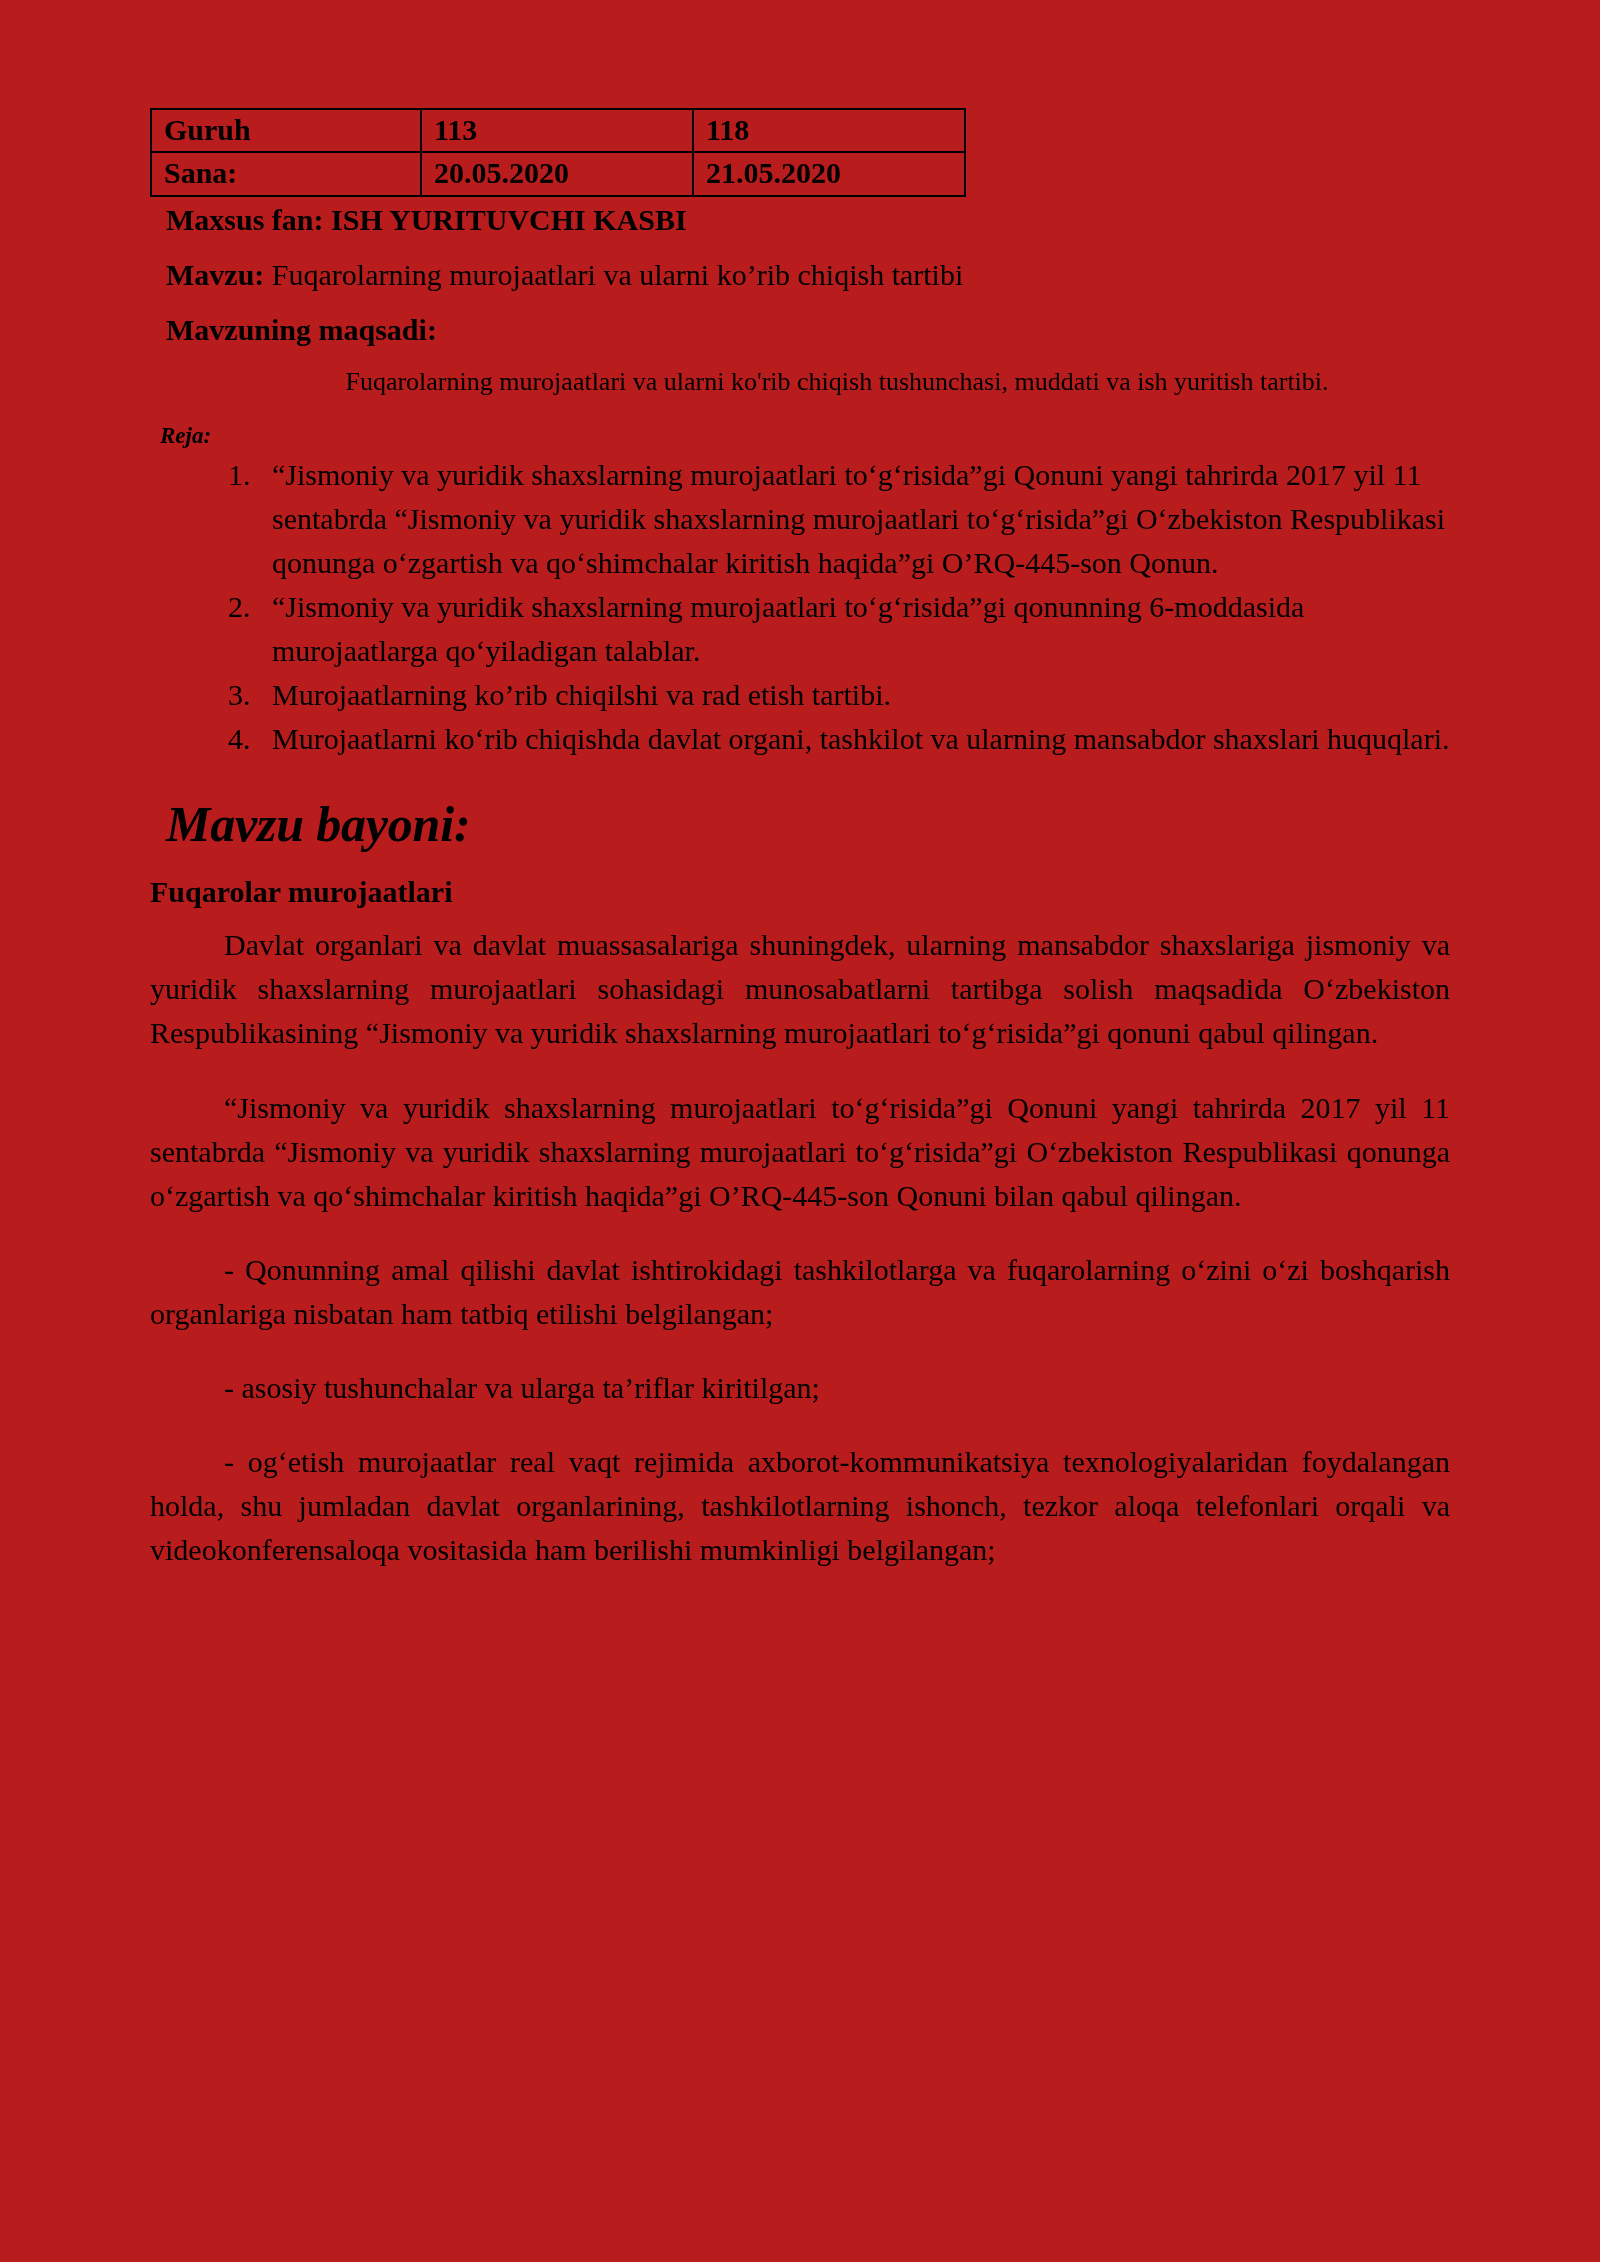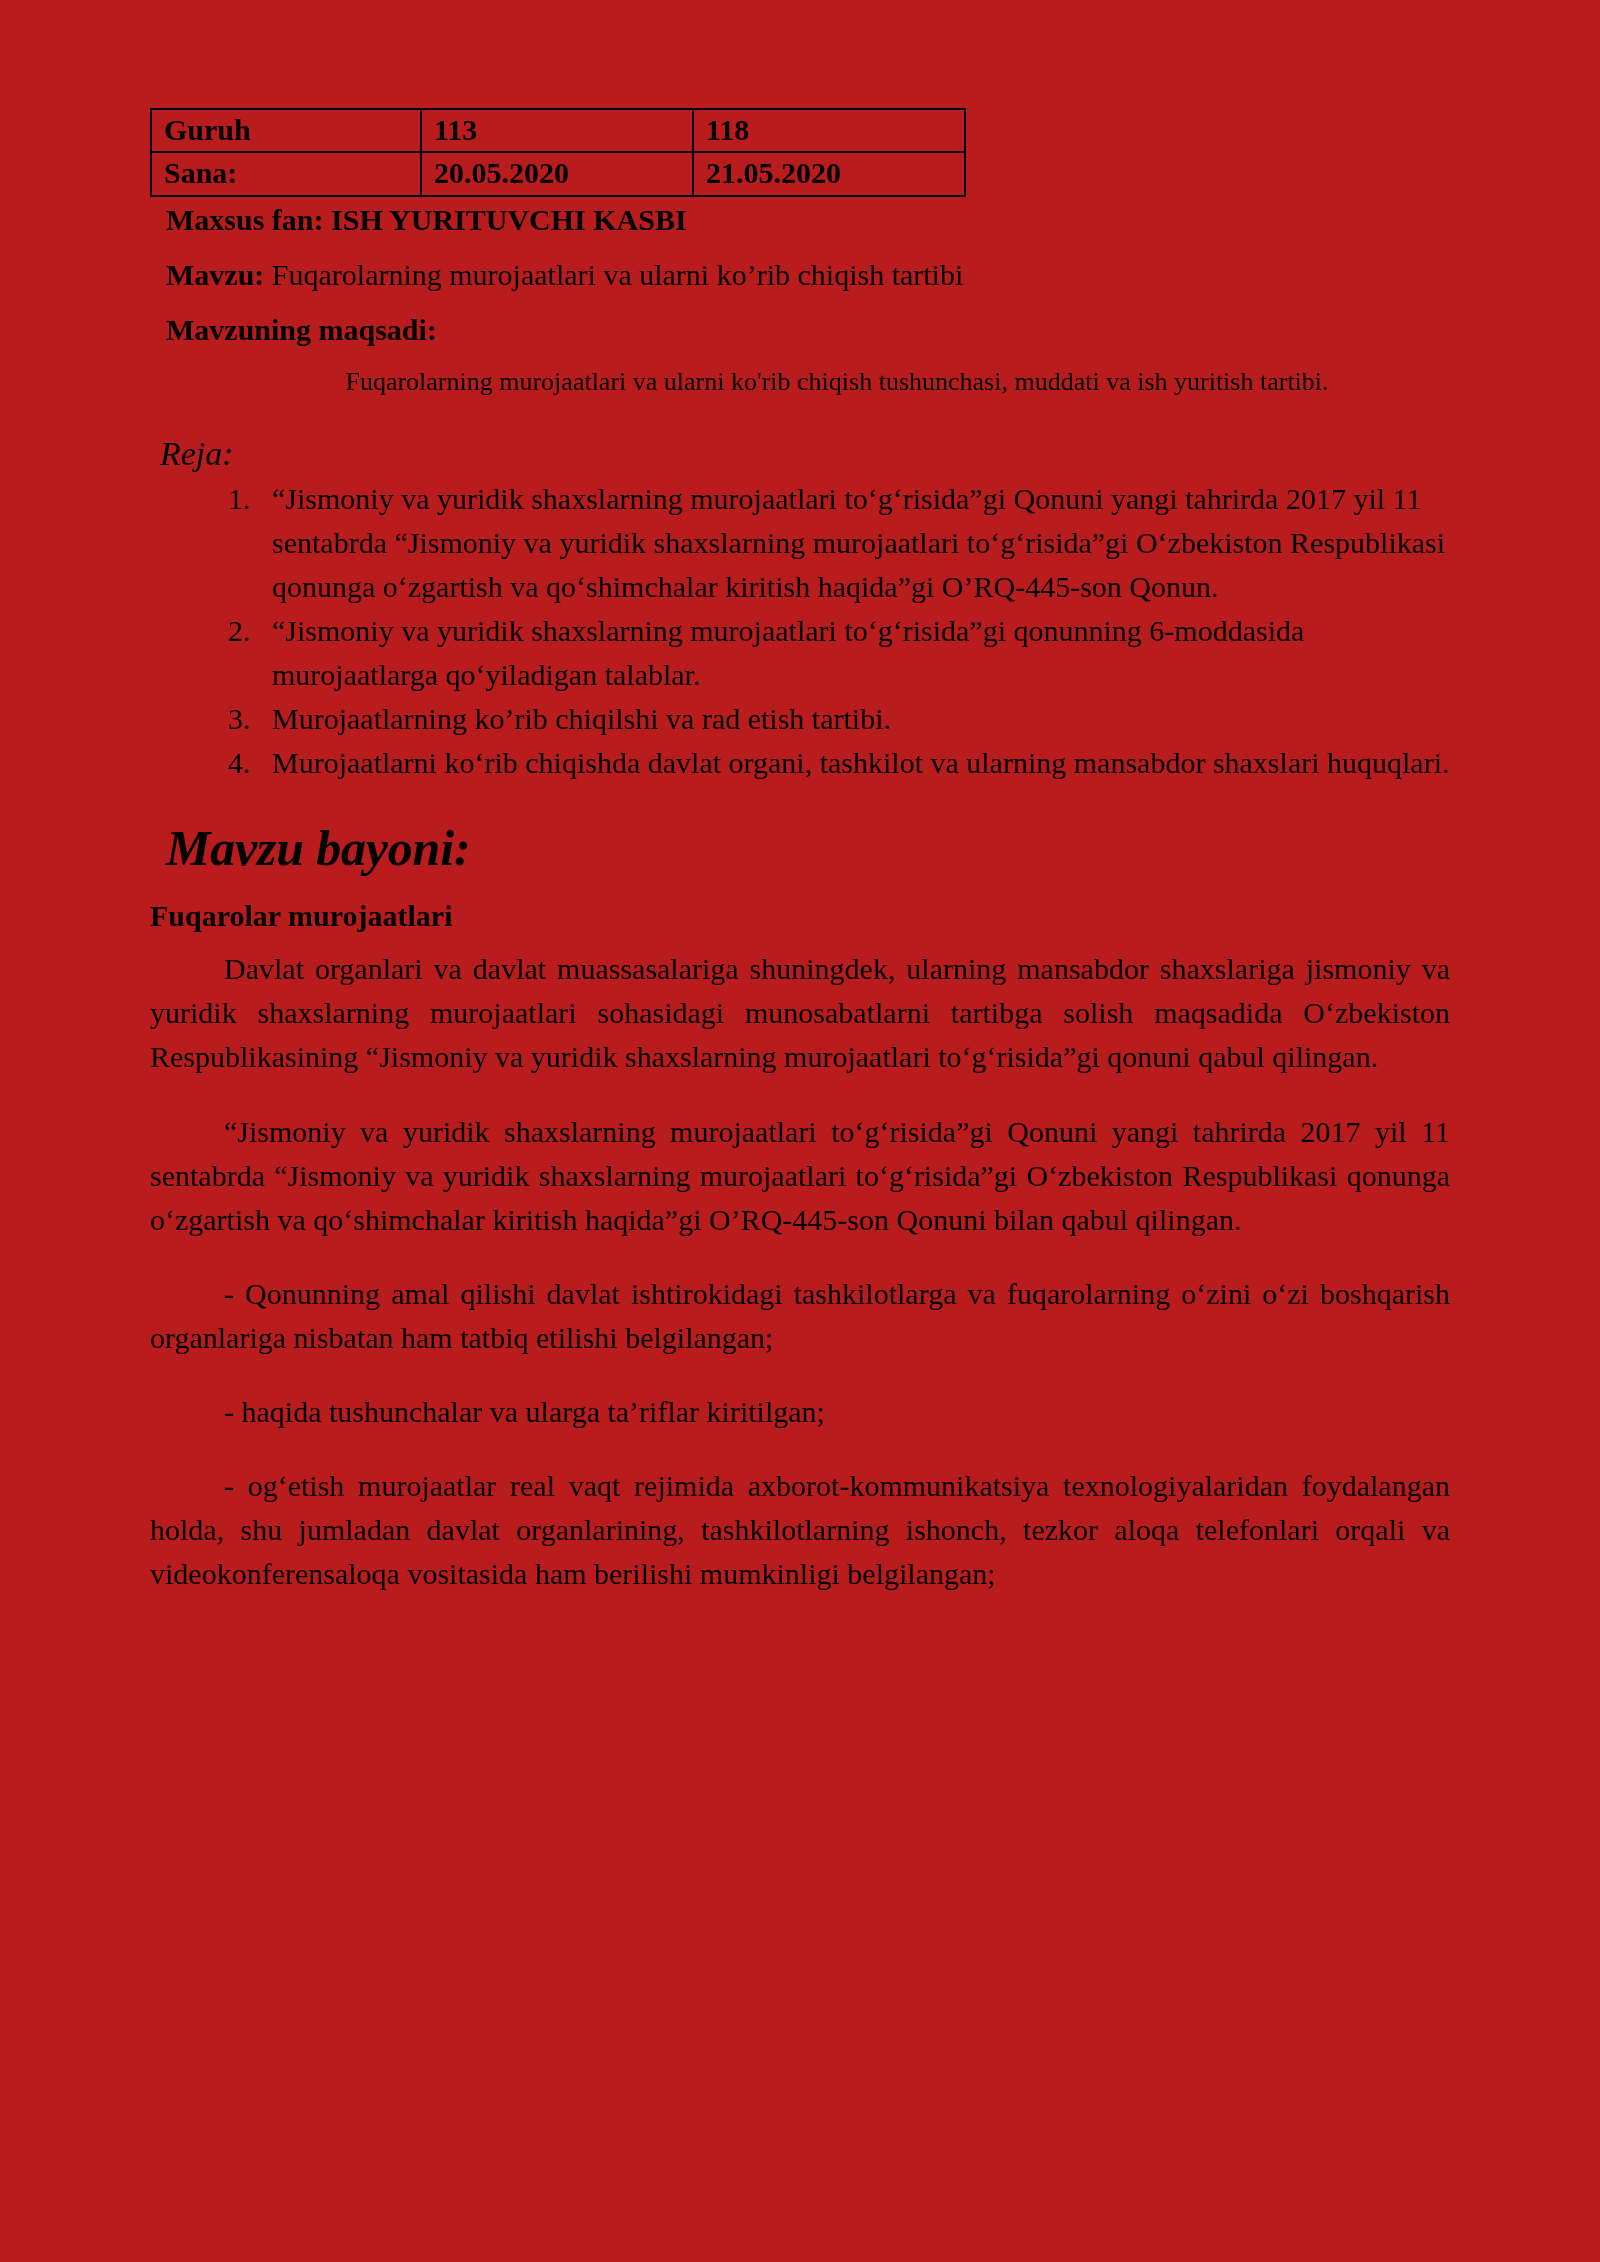--- a/index.html
+++ b/index.html
@@ -58,24 +58,24 @@
 
   .maqsad-para {
     font-size: 26px;
     line-height: 1.30;
     margin: 12px;
     text-align: center;
   }
   .maqsad-para .ind { padding-left: 74px; }
 
   .reja-head {
-    font-size: 34px;
-    font-weight: normal;
+    font-size: 23px;
+    font-weight: bold;
     font-style: italic;
-    margin: 36px 0 0 10px;
+    margin: 24px 0 0 10px;
   }
 
   ol.reja {
     margin: 4px 0 0 0;
     padding-left: 108px;
     font-size: 30px;
     line-height: 1.47;
   }
   ol.reja > li {
     margin: 0 0 0 0;
@@ -157,17 +157,17 @@
       <li>Murojaatlarni ko‘rib chiqishda davlat organi, tashkilot va ularning mansabdor shaxslari  huquqlari.</li>
     </ol>
 
     <div class="mavzu-bayoni">Mavzu bayoni:</div>
 
     <div class="subhead">Fuqarolar murojaatlari</div>
 
     <p class="body">Davlat organlari va davlat muassasalariga shuningdek, ularning mansabdor shaxslariga jismoniy va yuridik shaxslarning murojaatlari sohasidagi munosabatlarni tartibga solish maqsadida O‘zbekiston Respublikasining “Jismoniy va yuridik shaxslarning murojaatlari to‘g‘risida”gi qonuni qabul qilingan.</p>
     <p class="body gap">“Jismoniy va yuridik shaxslarning murojaatlari to‘g‘risida”gi Qonuni yangi tahrirda 2017 yil 11 sentabrda “Jismoniy va yuridik shaxslarning murojaatlari to‘g‘risida”gi O‘zbekiston Respublikasi qonunga o‘zgartish va qo‘shimchalar kiritish haqida”gi O’RQ-445-son Qonuni bilan qabul qilingan.</p>
     <p class="body dash gap">-  Qonunning amal qilishi davlat ishtirokidagi tashkilotlarga va fuqarolarning o‘zini o‘zi boshqarish organlariga nisbatan ham tatbiq etilishi belgilangan;</p>
-    <p class="body dash gap">- haqida tushunchalar va ularga ta’riflar kiritilgan;</p>
+    <p class="body dash gap">- asosiy tushunchalar va ularga ta’riflar kiritilgan;</p>
     <p class="body dash gap">- og‘etish murojaatlar real vaqt rejimida axborot-kommunikatsiya texnologiyalaridan foydalangan holda, shu jumladan davlat organlarining, tashkilotlarning ishonch, tezkor aloqa telefonlari orqali va videokonferensaloqa vositasida ham berilishi mumkinligi belgilangan;</p>
 
   </div>
 </div>
 
 </body></html>

